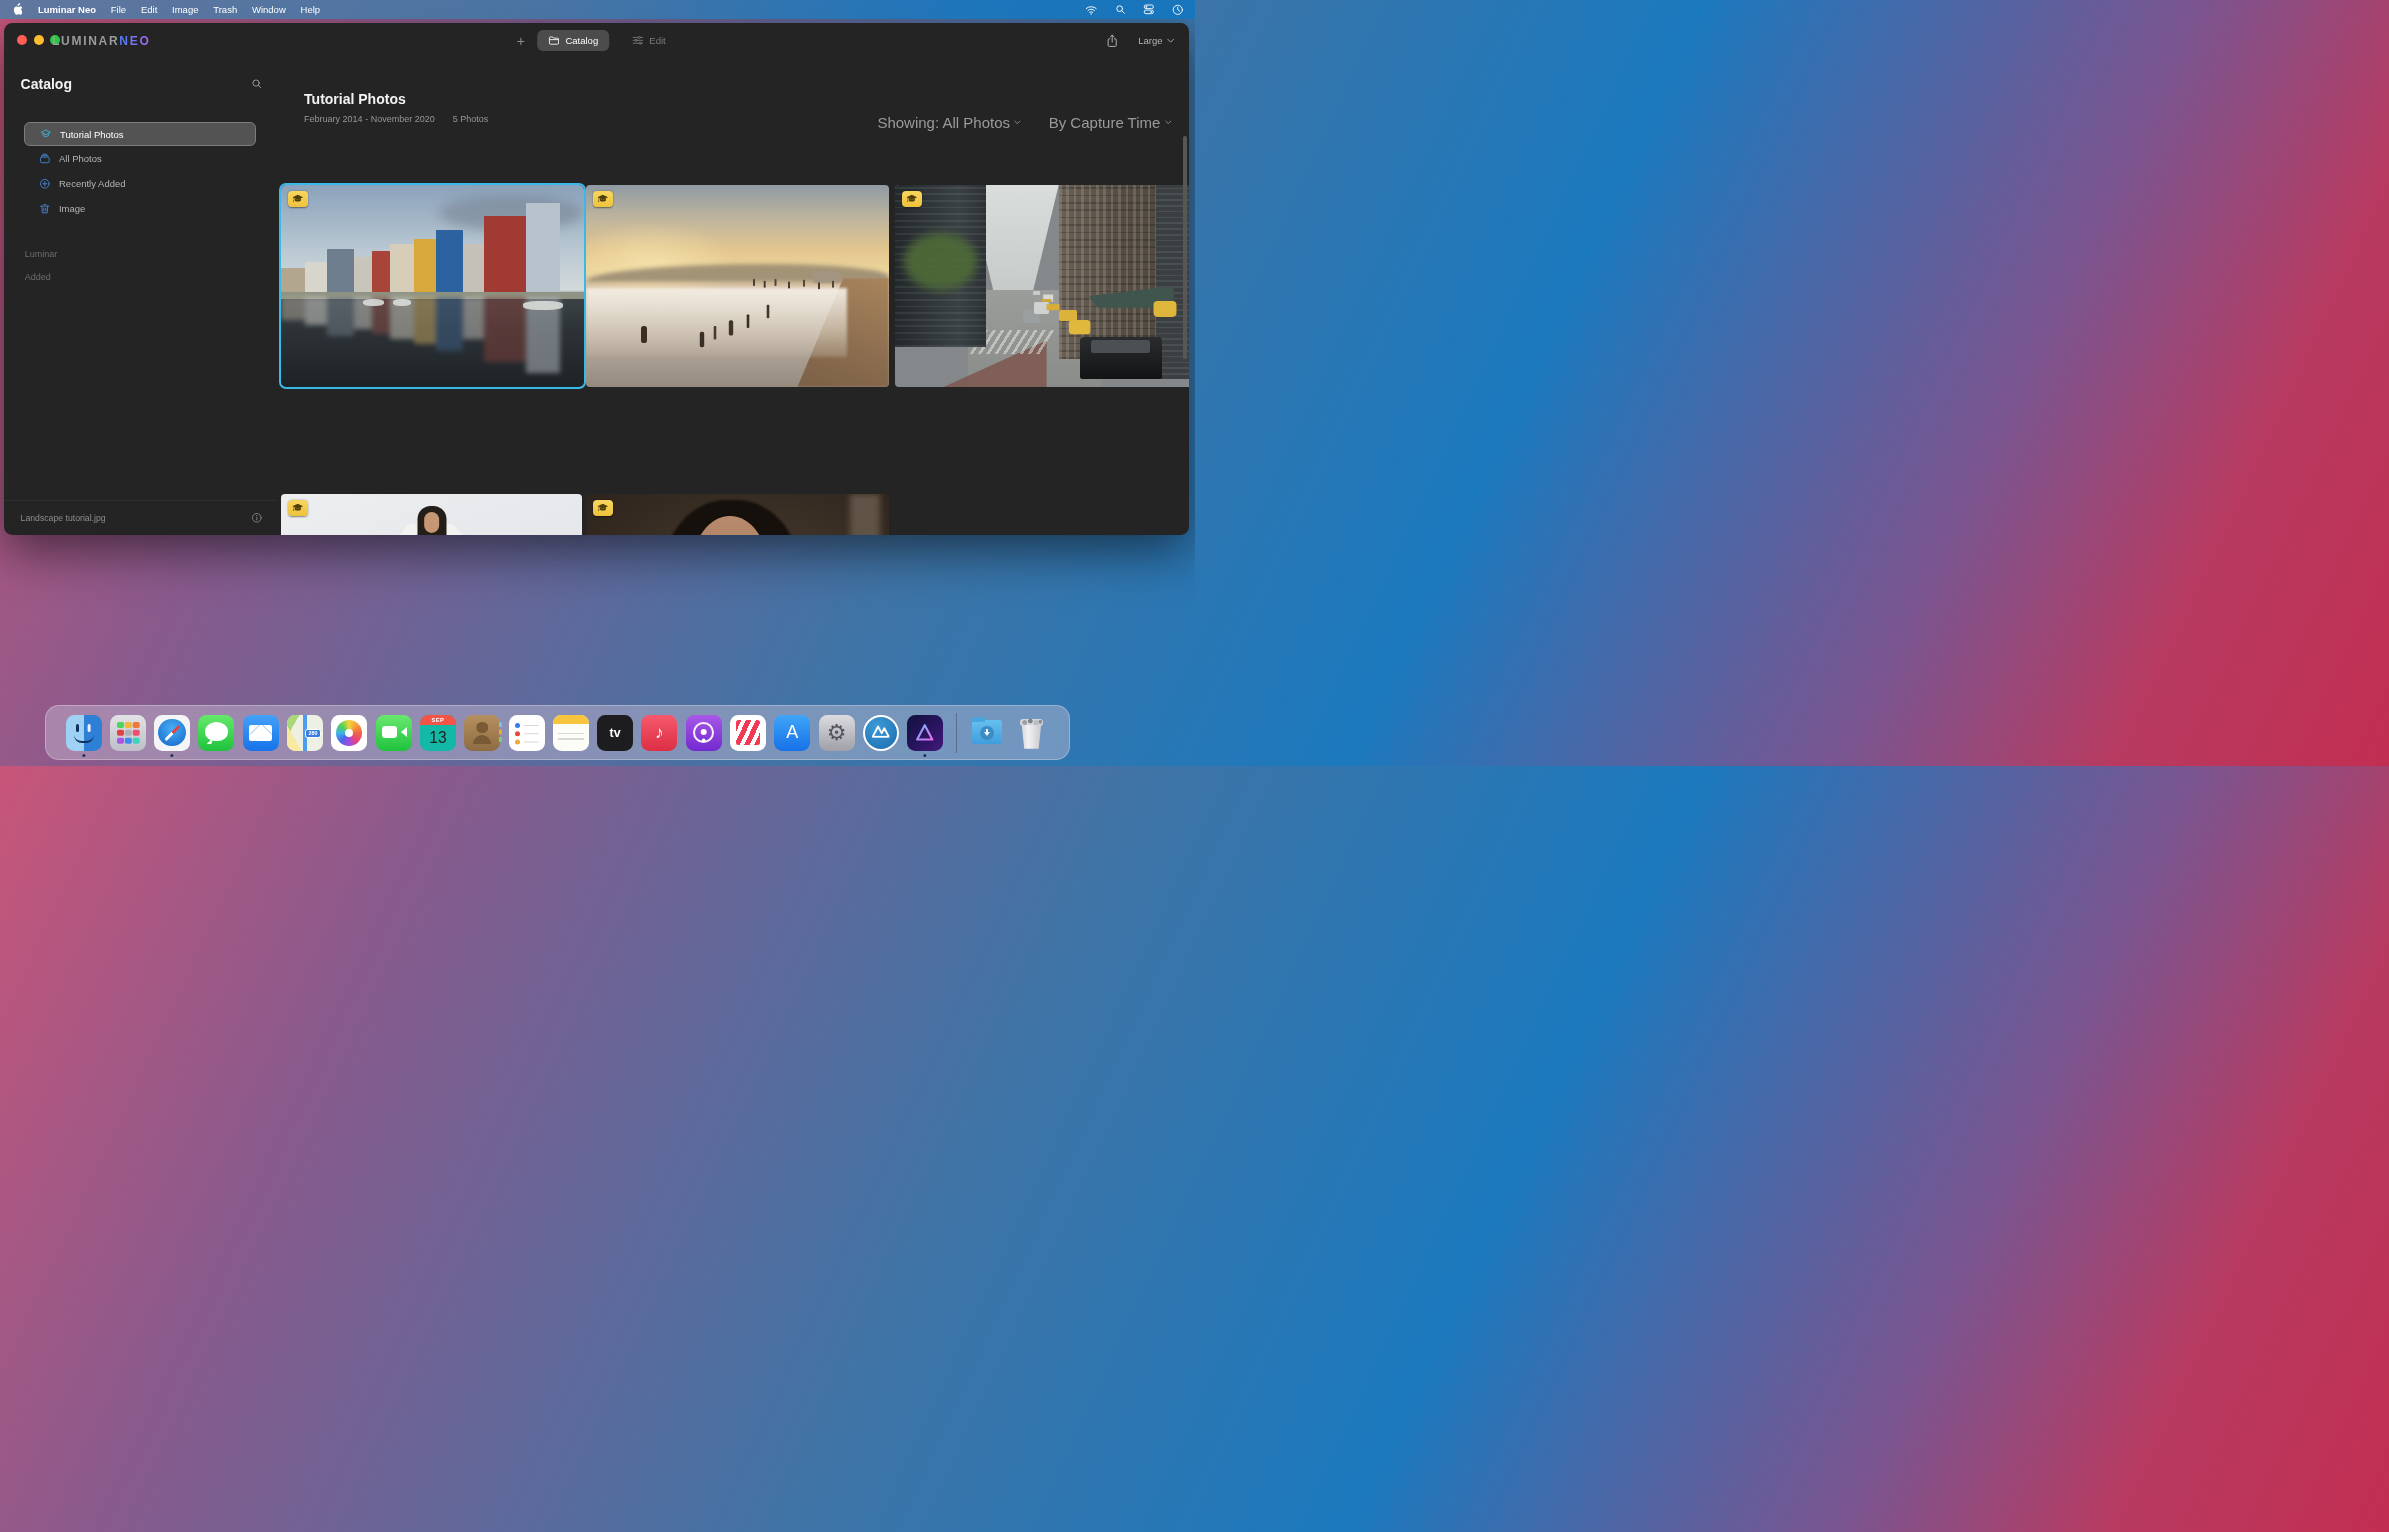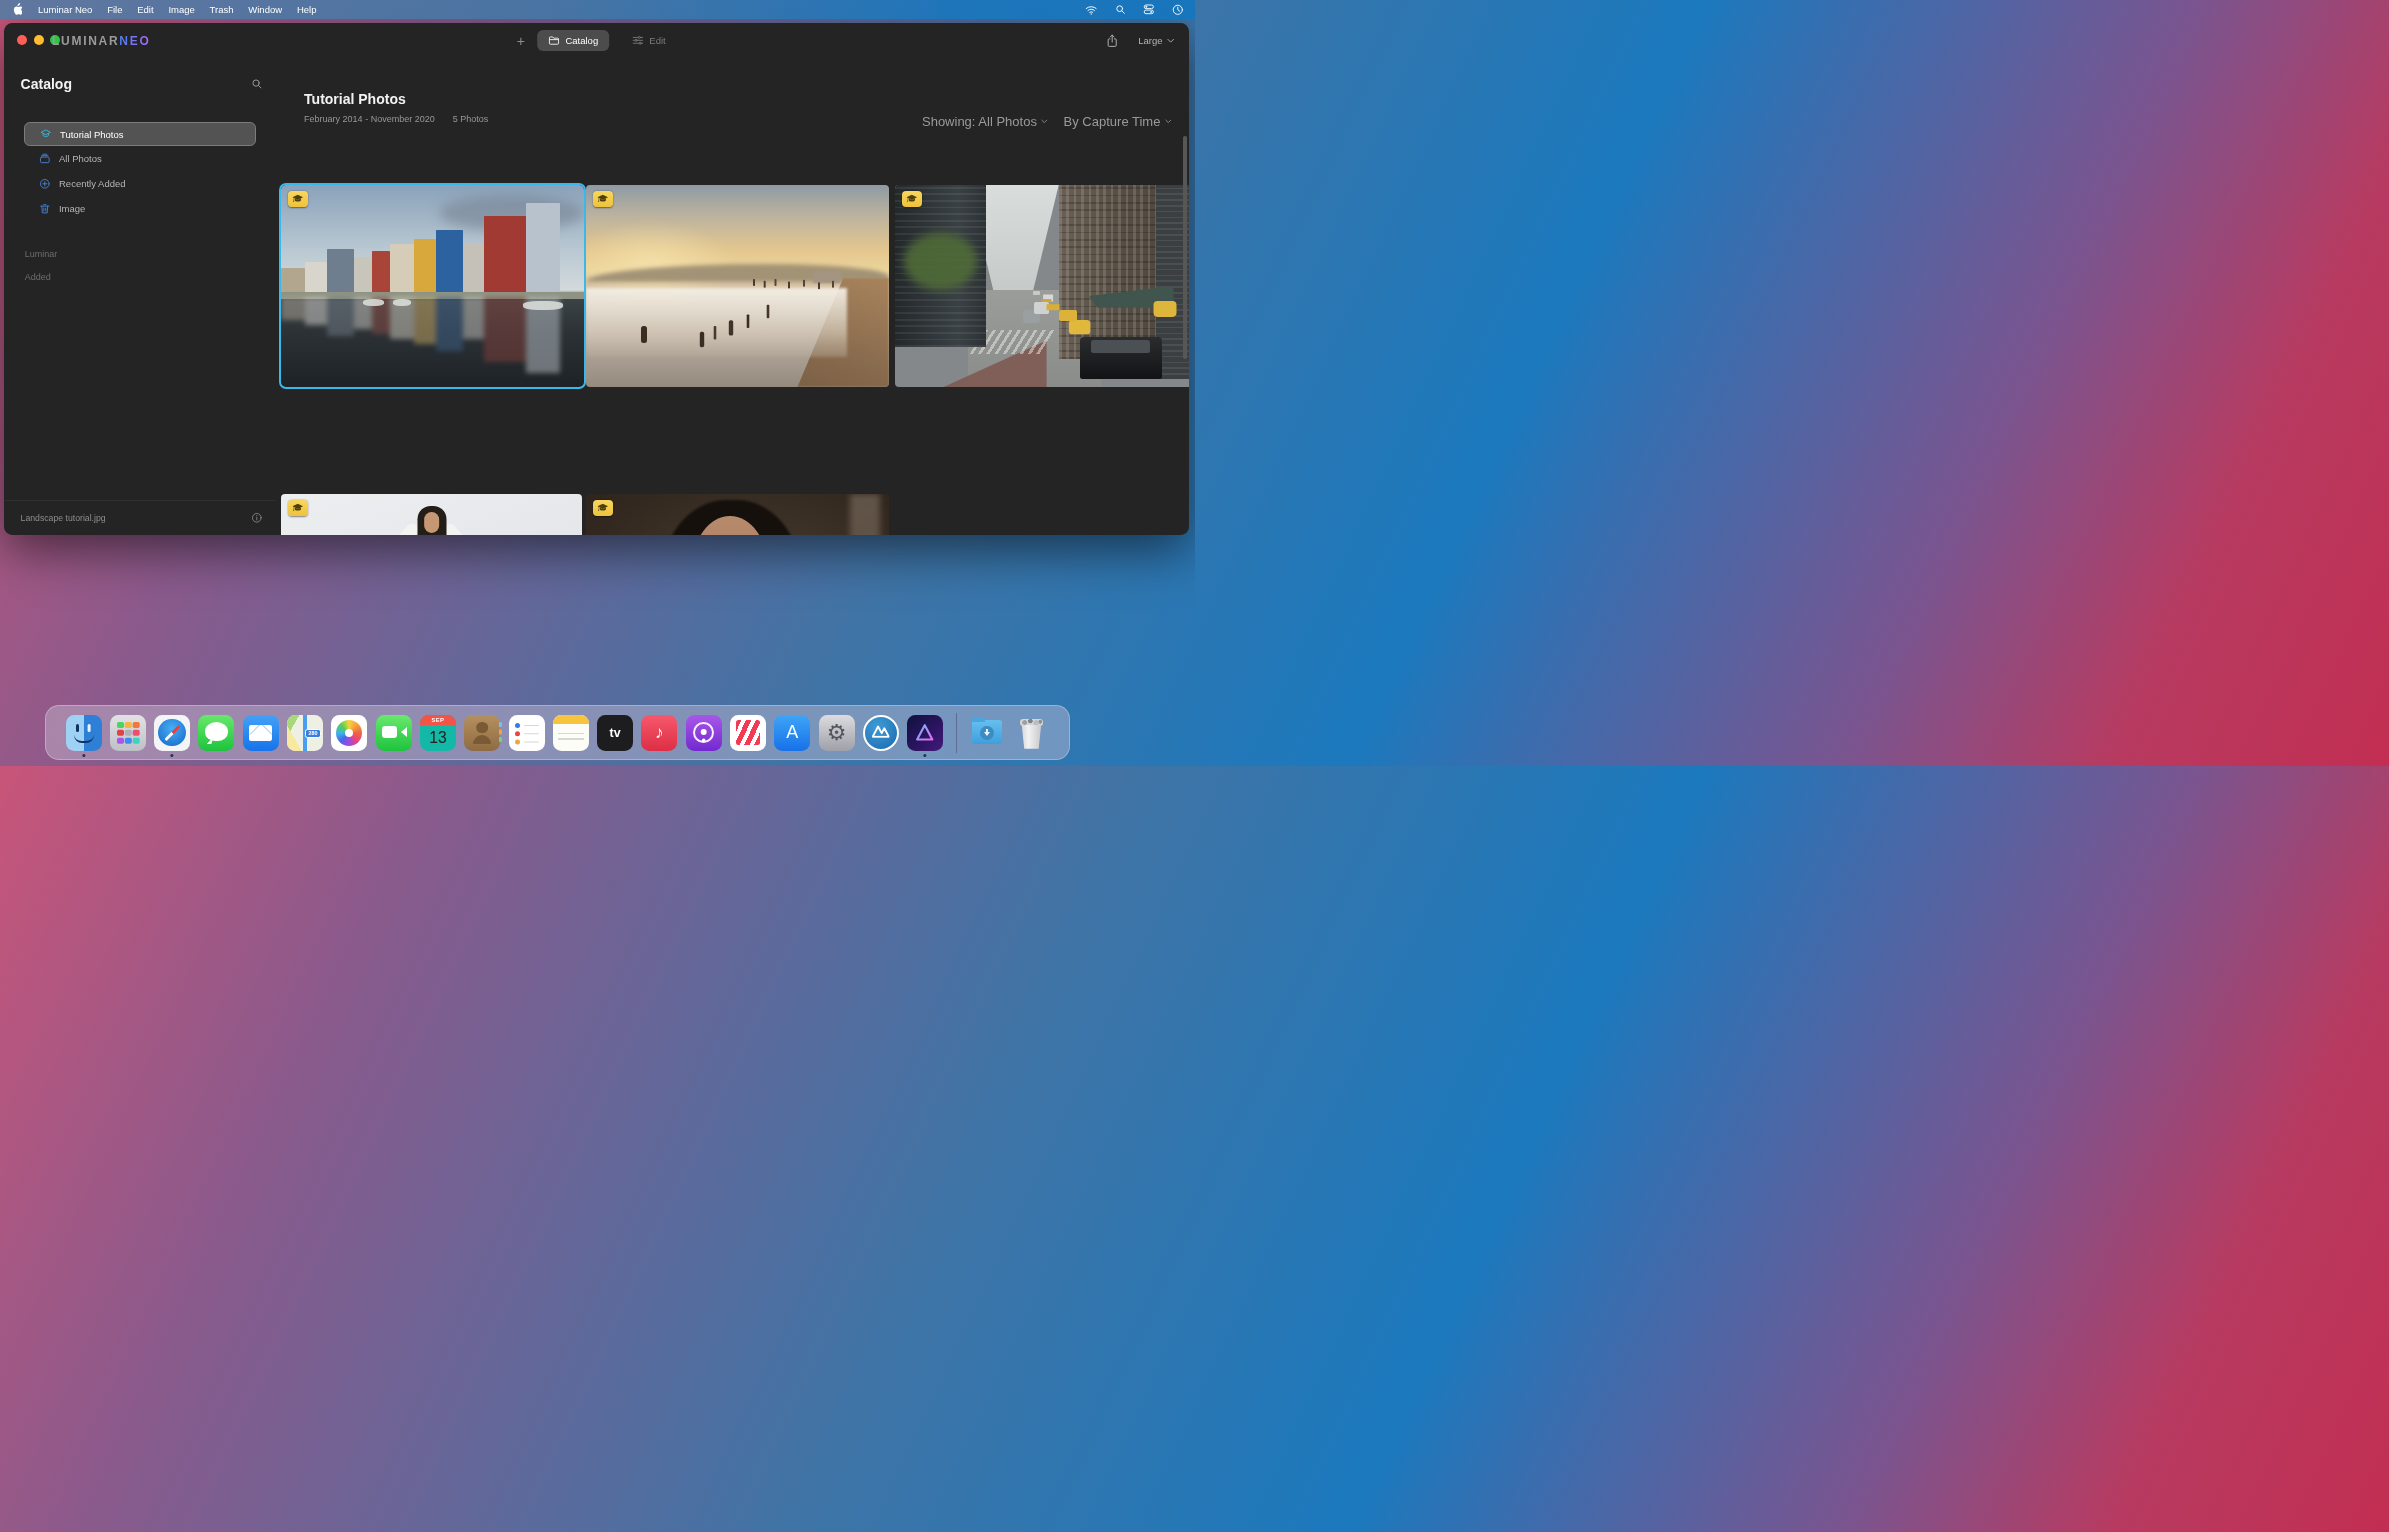--- a/index.html
+++ b/index.html
@@ -9,21 +9,21 @@
     background:linear-gradient(115deg,#c85579 0%,#8a5a8c 16%,#3f74a6 42%,#1b79bd 62%,#7a5590 80%,#b83a60 90%,#c22e52 100%);
     -webkit-font-smoothing:antialiased;
   }
   svg{display:block}
   
   .menubar{position:absolute;left:0;top:0;right:0;height:19px;display:flex;align-items:center;
     background:linear-gradient(90deg,rgba(88,122,162,.92),rgba(70,118,165,.92) 45%,rgba(28,118,188,.95) 80%,rgba(22,118,190,.96));
     color:#fff;font-size:9.5px;z-index:50}
   .menubar .apple{margin:0 8.3px 0 11.6px}
   .mb-item{padding:0 7.4px;cursor:default}
-  .mb-item.app{font-weight:400}
+  .mb-item.app{font-weight:700}
   .mb-right{position:absolute;right:11.6px;top:0;height:19px;display:flex;align-items:center;gap:17.3px}
   .mb-ic{opacity:.95}
   
   .window{position:absolute;left:4.1px;top:23px;width:1185px;height:512px;background:#242424;border-radius:8.3px;
     box-shadow:0 15px 50px rgba(0,0,0,.55);overflow:hidden}
   .titlebar{position:absolute;left:0;top:0;right:0;height:35px}
   .lights{position:absolute;left:13.2px;top:12.4px;display:flex;gap:6.6px}
   .light{width:10px;height:10px;border-radius:50%}
   .light.r{background:#ff5f57}.light.y{background:#febc2e}.light.g{background:#28c840}
   .logo{position:absolute;left:48px;top:10.7px;font-size:12px;font-weight:700;letter-spacing:1.7px}
@@ -45,21 +45,21 @@
   .sb-item .ic{width:11.6px;height:11.6px;flex:none}
   .sb-sections{position:absolute;left:20.6px;top:191px;color:#6d6d6d;font-size:9px}
   .sb-sec{margin-bottom:13.2px;cursor:pointer}
   .sb-footer{position:absolute;left:0;right:0;bottom:0;height:35px;border-top:0.8px solid rgba(255,255,255,.05);display:flex;align-items:center;justify-content:space-between;padding:0 13.2px 0 16.5px;box-sizing:border-box}
   .sb-file{color:#8d8d8d;font-size:8.7px}
   
   .main{position:absolute;left:272px;top:35px;right:0;bottom:0;overflow:hidden}
   .content-header{position:absolute;left:28px;top:33px}
   .c-title{font-size:14px;font-weight:700;color:#f2f2f2}
   .c-sub{margin-top:6.6px;display:flex;gap:18px;font-size:9px;color:#979797}
-  .filters{position:absolute;right:18px;top:56px;display:flex;gap:16px;align-items:center;font-size:13px;color:#9a9a9a}
+  .filters{position:absolute;right:18px;top:56px;display:flex;gap:28px;align-items:center;font-size:15px;color:#9a9a9a}
   .filter{display:flex;align-items:center;gap:4.1px;cursor:pointer}
   .scroll-thumb{position:absolute;right:2.5px;top:78px;width:3.3px;height:223px;border-radius:1.7px;background:#575757}
   
   .tile{position:absolute;border-radius:4.1px;overflow:hidden;background:#333;cursor:pointer}
   .tile.sel{outline:2.1px solid #39b9e9;border-radius:5px}
   .badge{position:absolute;left:6.6px;top:5.8px;width:20px;height:16.5px;border-radius:4.1px;z-index:5;
     background:linear-gradient(#f8d65e,#eec23c);box-shadow:0 0.8px 1.7px rgba(0,0,0,.45);display:flex;align-items:center;justify-content:center}
   .shape{position:absolute}
   
   .p1{background:linear-gradient(180deg,#8aa2ba 0%,#b9c8d2 32%,#d3dadc 52%,#3c4347 56%,#2c3236 72%,#1d2226 100%)}

